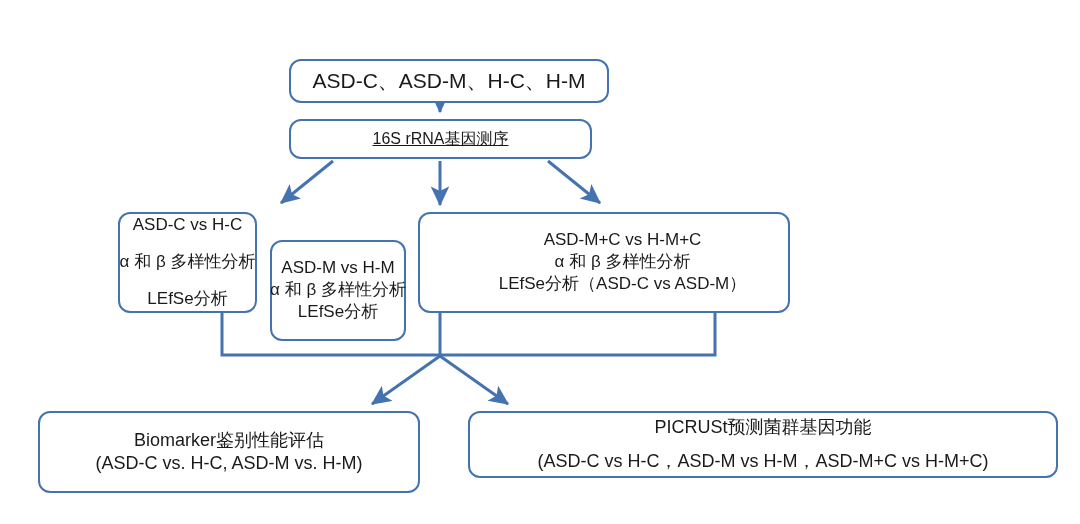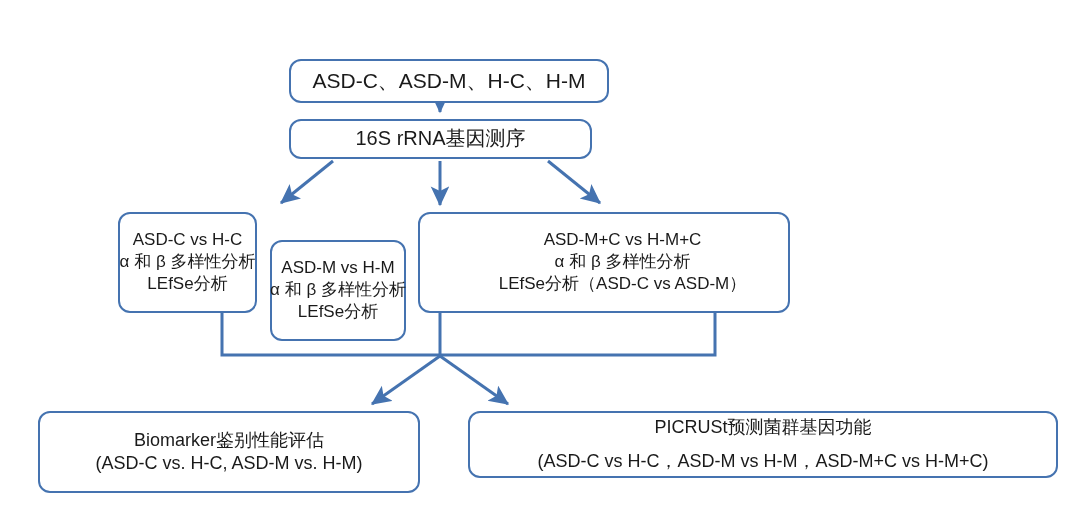--- a/index.html
+++ b/index.html
@@ -37,22 +37,22 @@
     background-image:
       linear-gradient(45deg,transparent 45%,#e8413a 45%,#e8413a 55%,transparent 55%),
       linear-gradient(-45deg,transparent 45%,#e8413a 45%,#e8413a 55%,transparent 55%);
     background-size:4px 3px;
     background-repeat:repeat-x;
     background-position:0 100%;
   }
 
   
   #n-top      {left:289px; top:25px;  width:320px; height:44px;  font-size:21px;margin-top:34px;}
-  #n-seq      {left:289px; top:119px; width:303px; height:40px;  font-size:20px;}
-  #n-cmp-c    {left:118px; top:212px; width:139px; height:101px; font-size:17px;}
+  #n-seq      {left:289px; top:119px; width:303px; height:40px;  font-size:16px;text-decoration:underline;}
+  #n-cmp-c    {left:118px; top:212px; width:139px; height:101px; font-size:17px;justify-content:space-between;}
   #n-cmp-m    {left:270px; top:212px; width:136px; height:101px; font-size:17px;margin-top:28px;}
   #n-cmp-mc   {left:418px; top:212px; width:372px; height:101px; font-size:17px;padding-left:37px;}
   #n-biomarker{left:38px;  top:411px; width:382px; height:82px;  font-size:18px;}
   #n-picrust  {left:468px; top:411px; width:590px; height:67px;  font-size:18px;gap:10px;}
 </style>
 </head>
 <body>
 
 <div id="stage">
 

